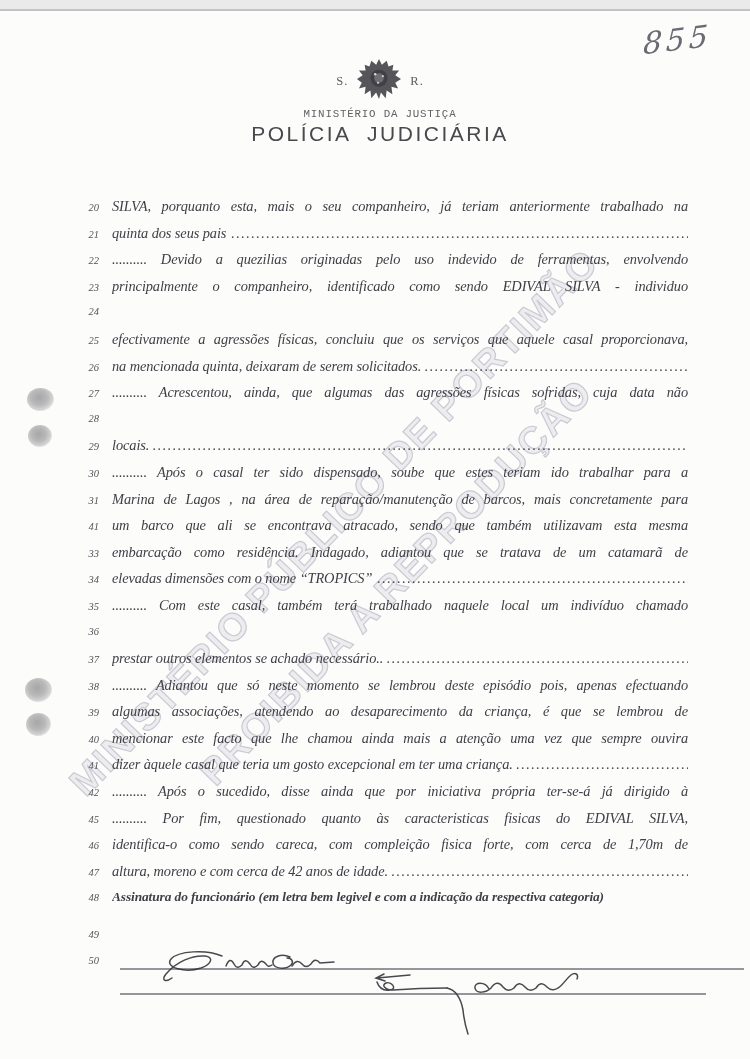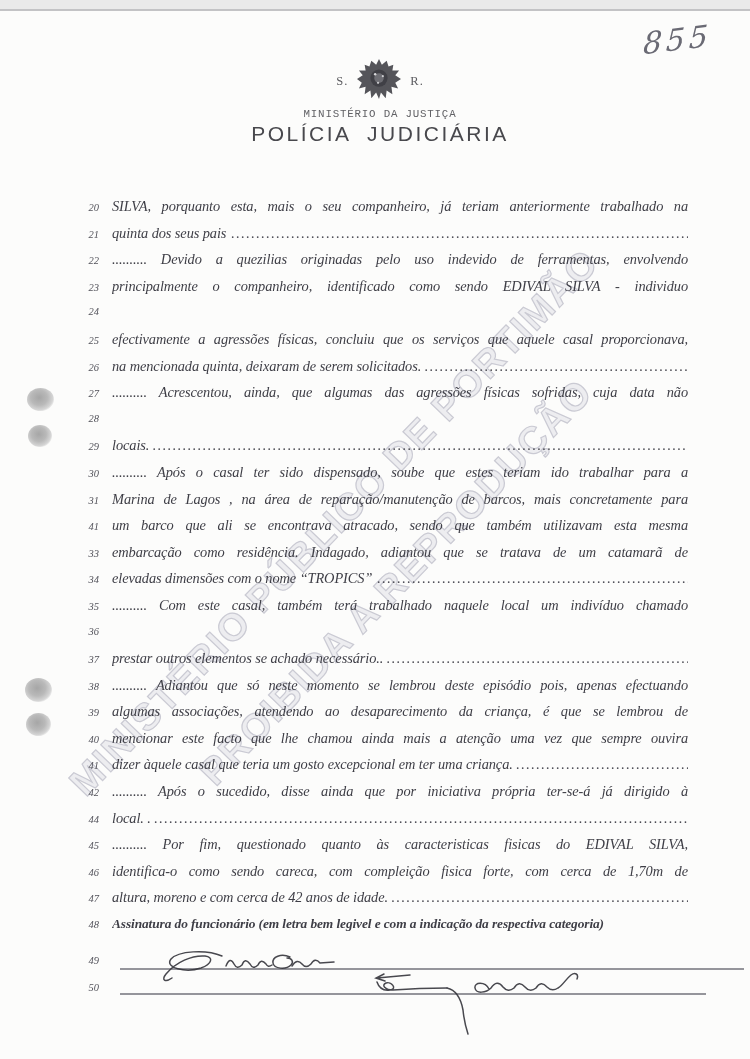--- a/index.html
+++ b/index.html
@@ -181,24 +181,20 @@
       </div>
     <div class="row">
         <span class="lnum">41</span>
         <span class="ltext leader">dizer àquele casal que teria um gosto excepcional em ter uma criança. </span>
       </div>
     <div class="row">
         <span class="lnum">42</span>
         <span class="ltext just">.......... Após o sucedido, disse ainda que por iniciativa própria ter-se-á já dirigido à</span>
       </div>
     <div class="row">
-        <span class="lnum">44</span>
-        <span class="ltext leader">local. . </span>
-      </div>
-    <div class="row">
         <span class="lnum">45</span>
         <span class="ltext just">.......... Por fim, questionado quanto às caracteristicas fisicas do EDIVAL SILVA,</span>
       </div>
     <div class="row">
         <span class="lnum">46</span>
         <span class="ltext just">identifica-o como sendo careca, com compleição fisica forte, com cerca de 1,70m de</span>
       </div>
     <div class="row">
         <span class="lnum">47</span>
         <span class="ltext leader">altura, moreno e com cerca de 42 anos de idade. </span>

